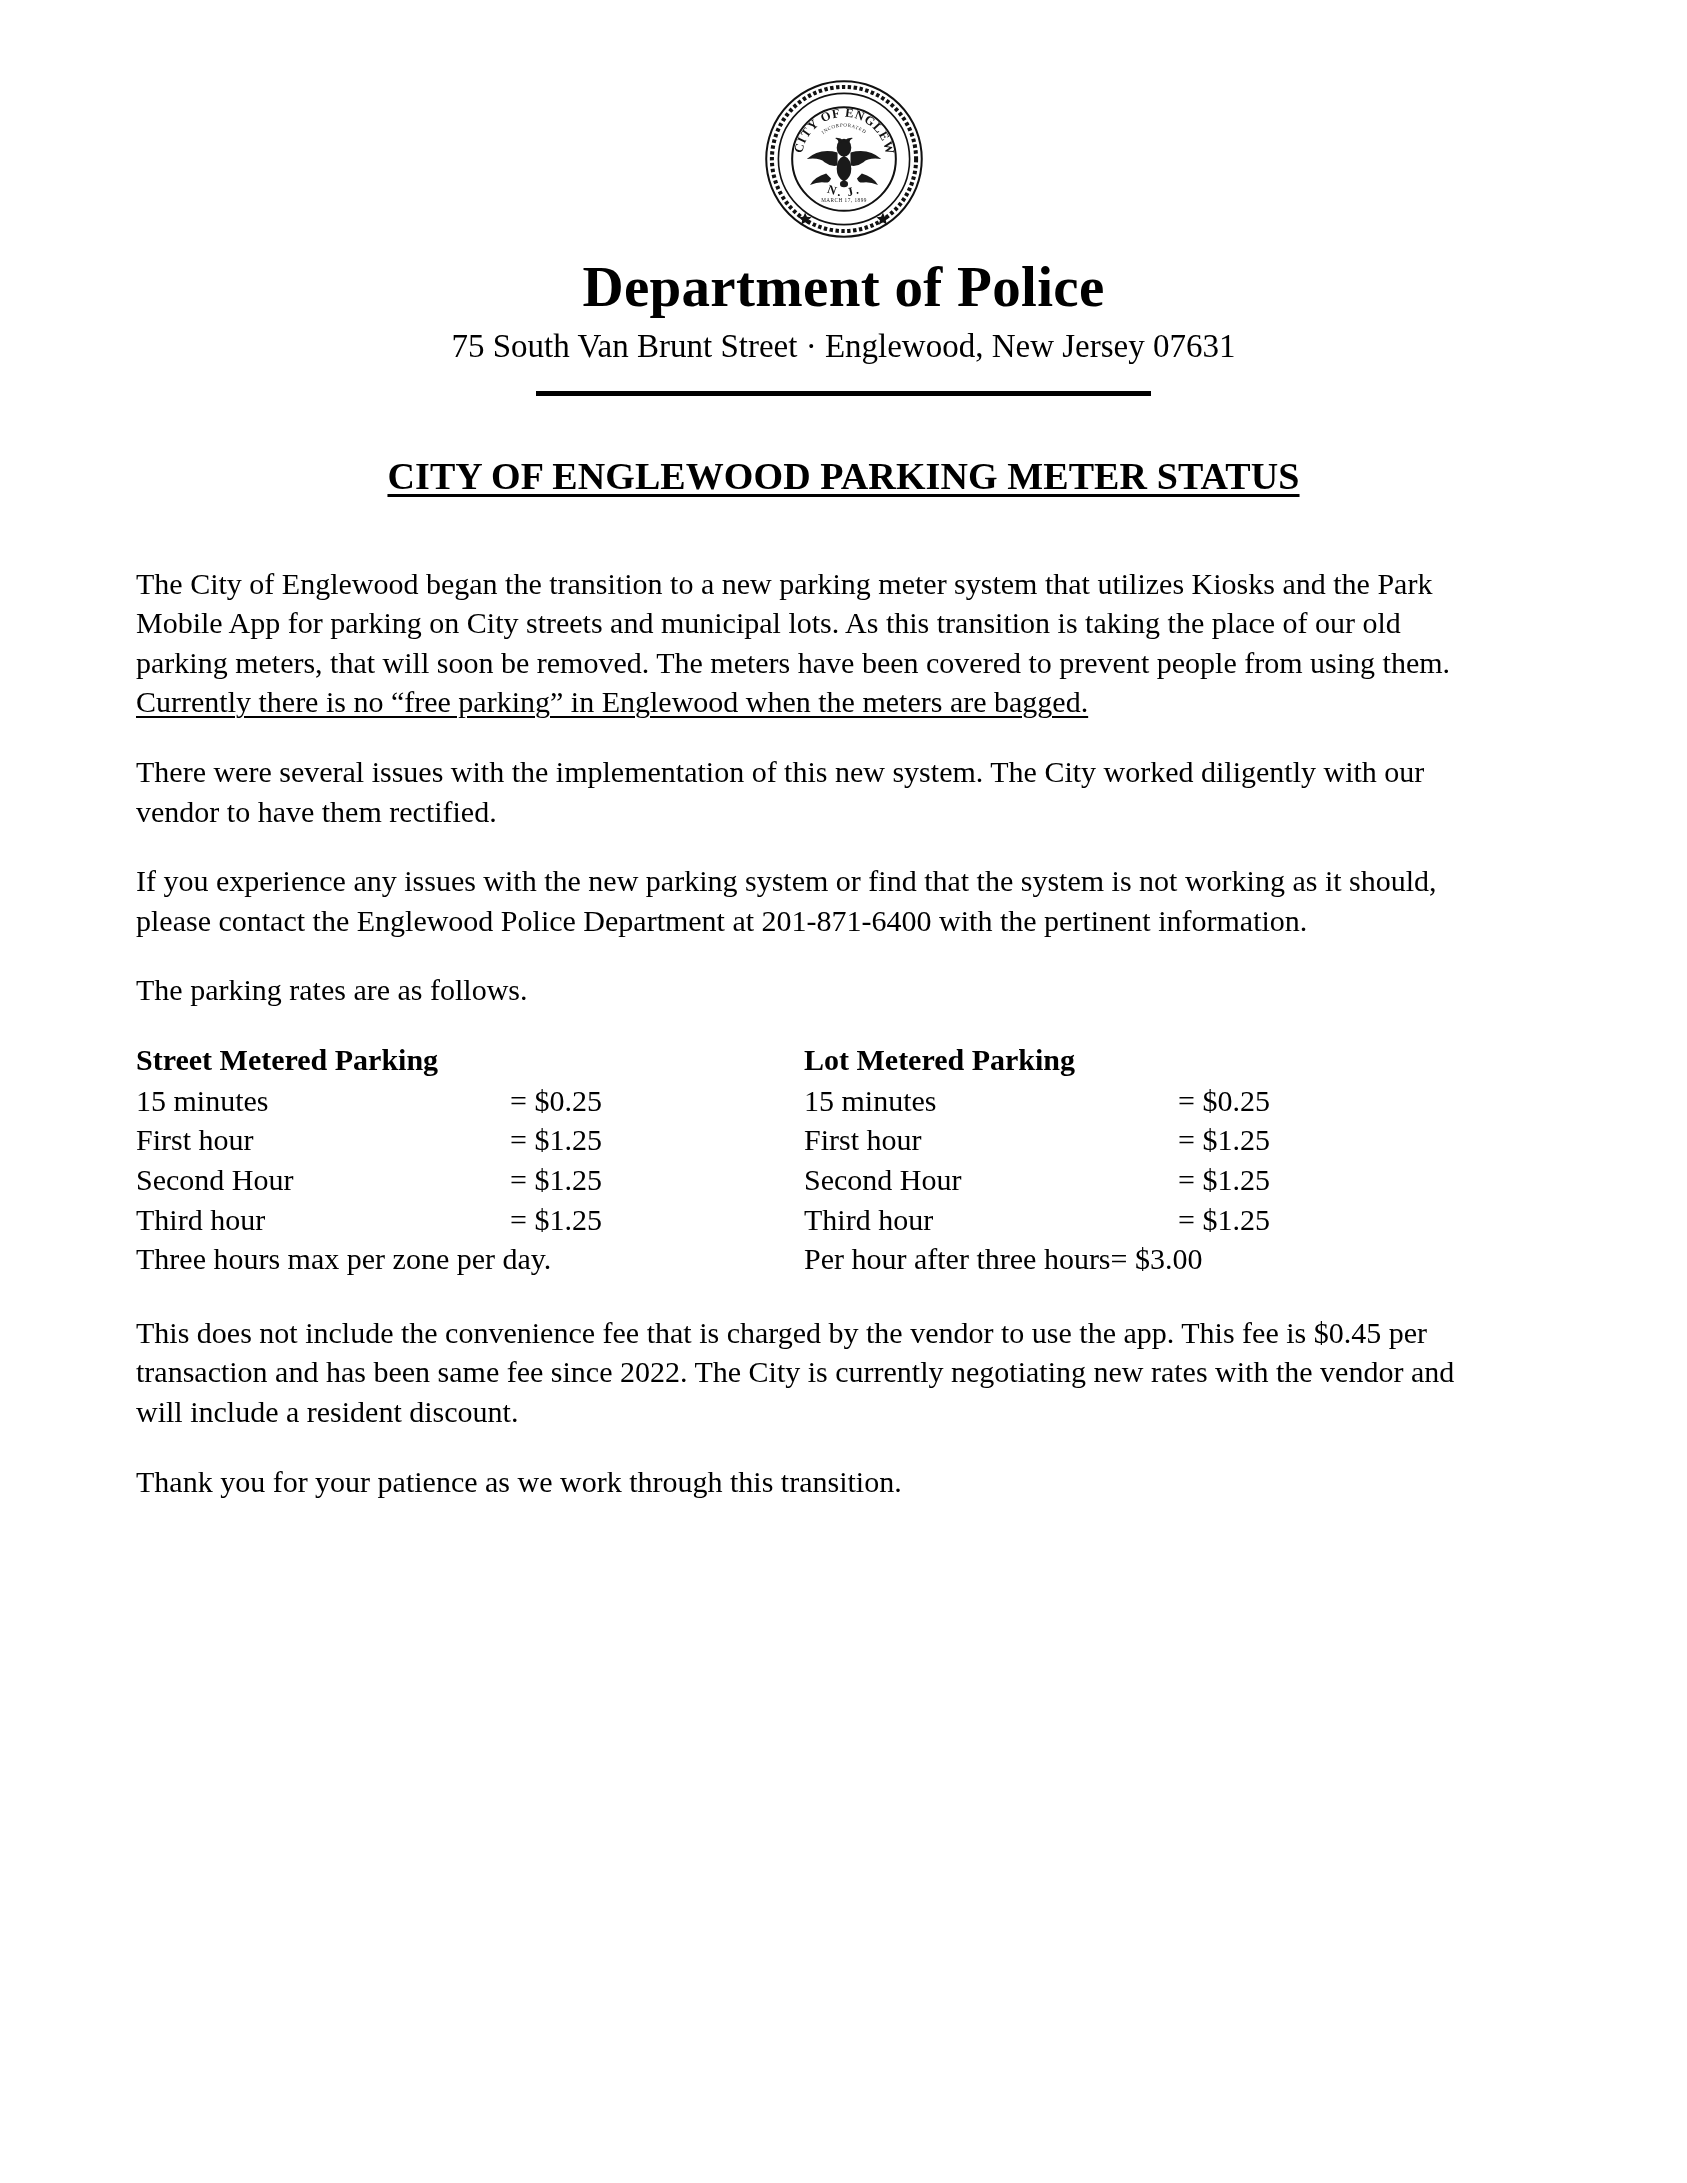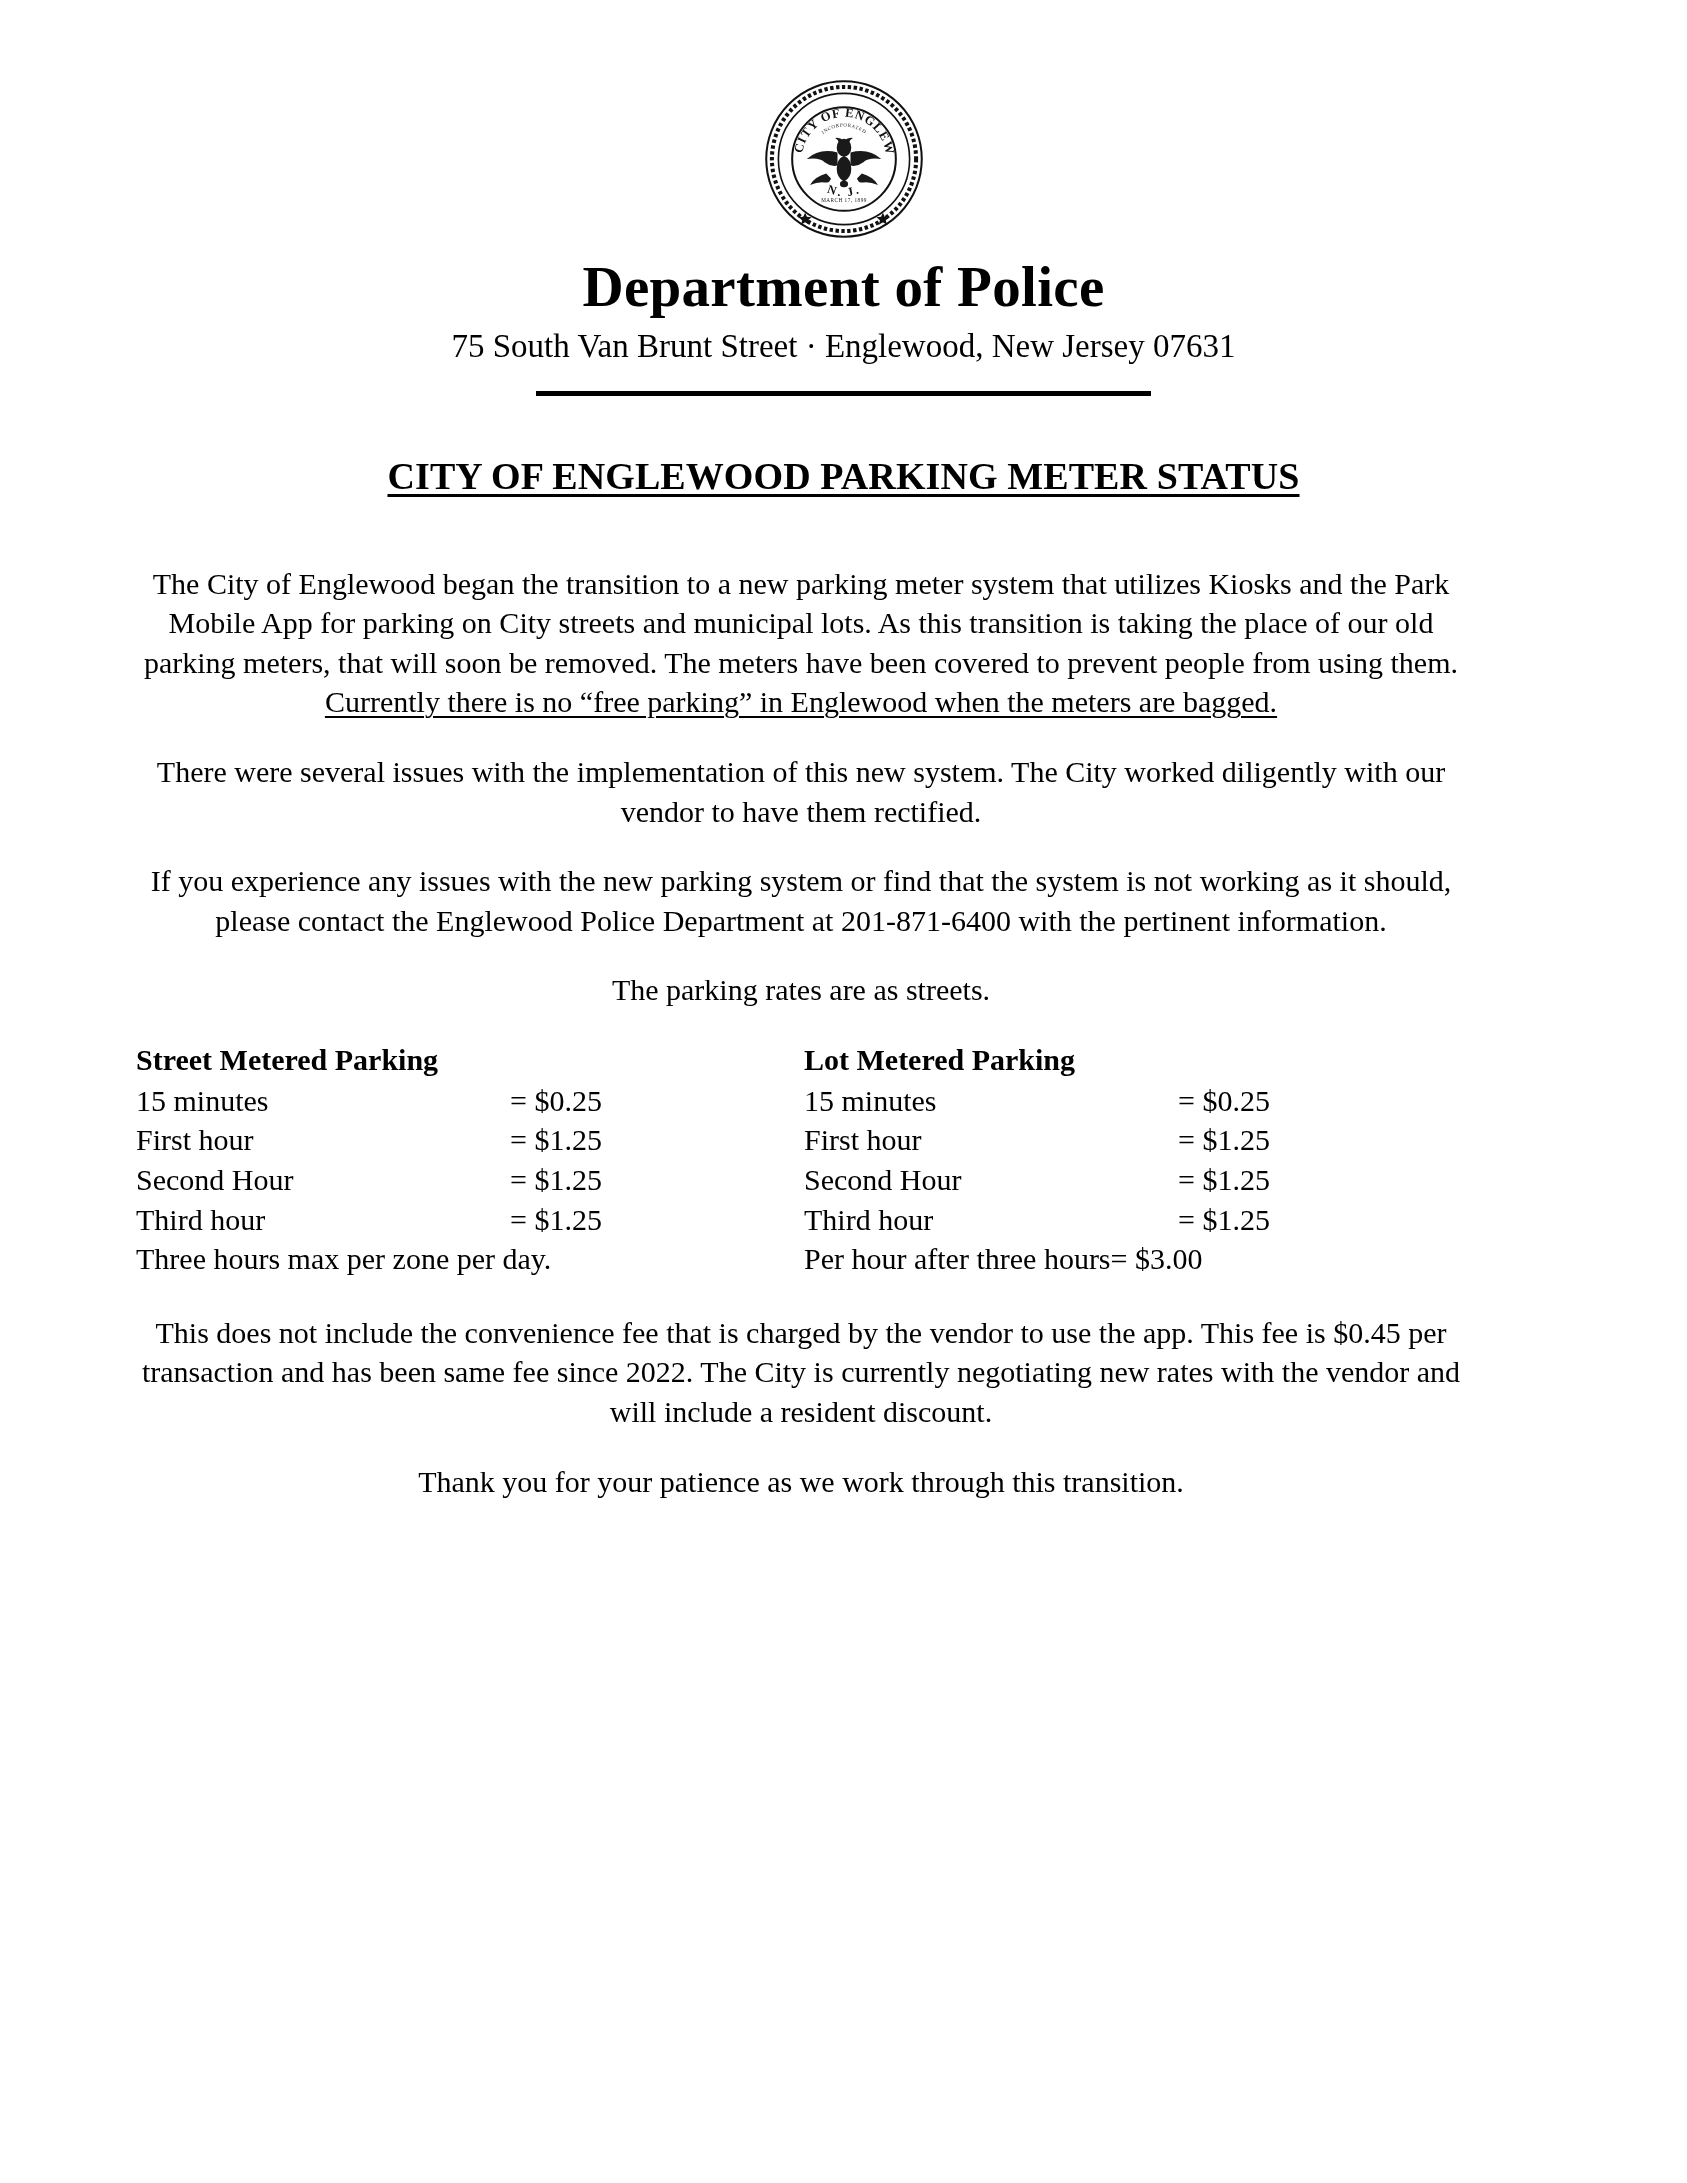--- a/index.html
+++ b/index.html
@@ -81,21 +81,21 @@
   
   .body-block {
     margin-top: 66px;
     font-size: 30px;
     line-height: 1.32;
   }
 
   p.para {
     margin: 0 0 30px 0;
     max-width: 1330px;
-    text-align: center;
+    text-align: left;
   }
 
   .uline {
     text-decoration: underline;
     text-underline-offset: 4px;
     text-decoration-thickness: 2px;
   }
 
   
   .rates {
@@ -184,21 +184,21 @@
   </div>
 
   <div class="body-block">
 
     <p class="para"><span>The City of Englewood began the transition to a new parking meter system that utilizes Kiosks and the Park Mobile App for parking on City streets and municipal lots. As this transition is taking the place of our old parking meters, that will soon be removed.  The meters have been covered to prevent people from using them.  </span><span class="uline">Currently there is no “free parking” in Englewood when the meters are bagged.</span></p>
 
     <p class="para">There were several issues with the implementation of this new system. The City worked diligently with our vendor to have them rectified.</p>
 
     <p class="para">If you experience any issues with the new parking system or find that the system is not working as it should, please contact the Englewood Police Department at 201-871-6400 with the pertinent information.</p>
 
-    <p class="para">The parking rates are as streets.</p>
+    <p class="para">The parking rates are as follows.</p>
 
     <div class="rates">
 
       <div class="rate-col street">
         <div class="rate-head">Street Metered Parking</div>
 
         <div class="rate-row">
           <span class="label">15 minutes</span>
           <span class="amount">= $0.25</span>
         </div>

